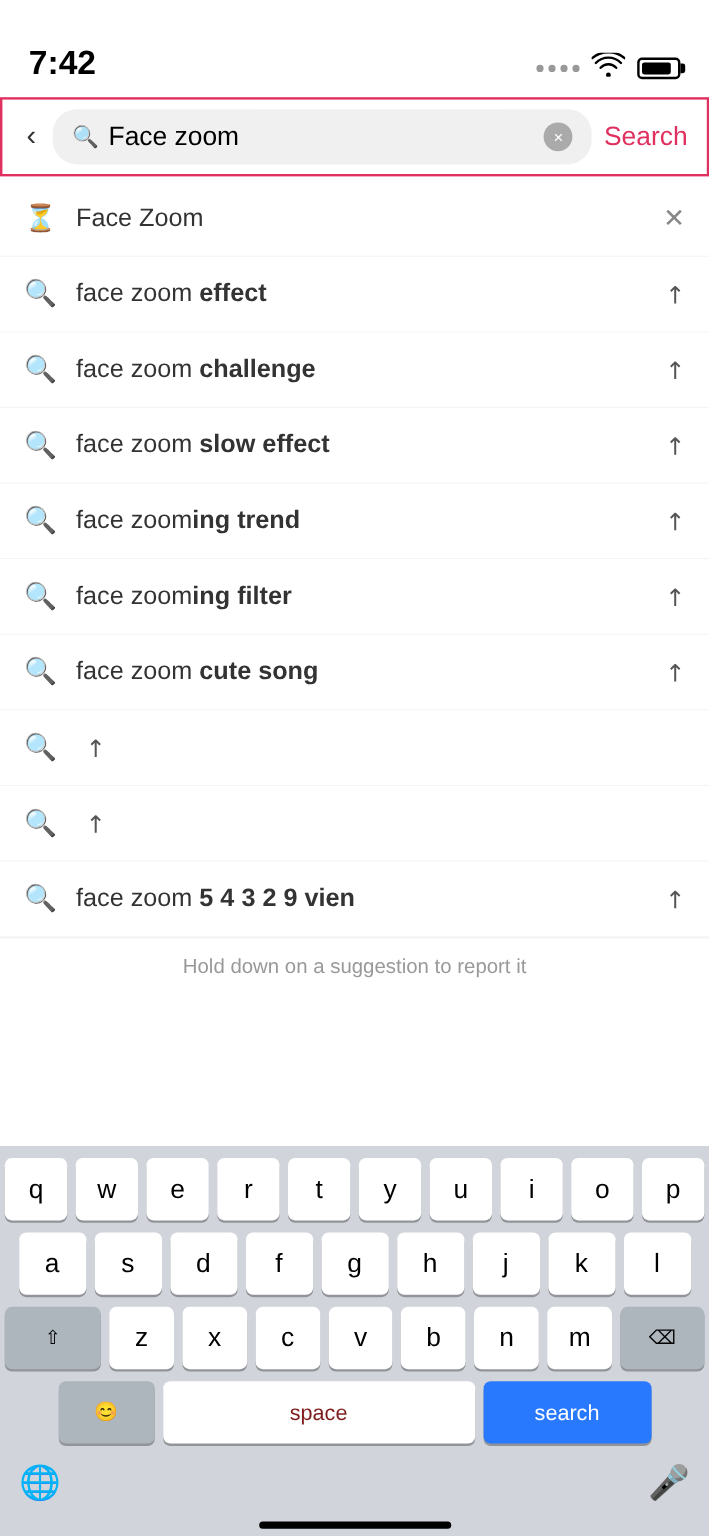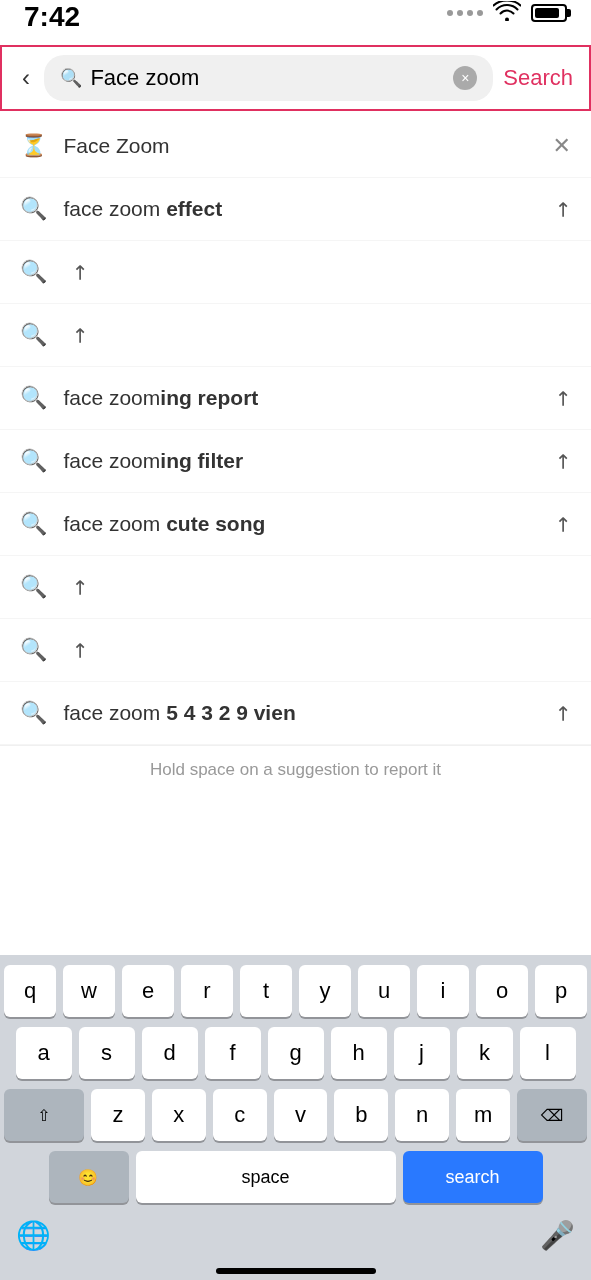--- a/index.html
+++ b/index.html
@@ -9,23 +9,24 @@
       min-height: 1280px;
       font-family: -apple-system, 'Helvetica Neue', sans-serif;
       background: #fff;
       overflow-x: hidden;
     }
 
     
     .status-bar {
       display: flex;
       justify-content: space-between;
-      align-items: flex-start;
+      align-items: flex-end;
       padding: 1px 24px 8px;
       background: #fff;
+      margin-top: 36px;
     }
     .status-time {
       font-size: 28px;
       font-weight: 600;
       color: #000;
     }
     .status-icons {
       display: flex;
       align-items: center;
       gap: 10px;
@@ -177,21 +178,21 @@
       min-width: 56px;
     }
     .kb-key.wide {
       flex: 0 0 auto;
       min-width: 80px;
     }
     .kb-key.space-key {
       flex: 1;
       max-width: 260px;
       font-size: 18px;
-      color: #000000;
+      color: #7f1d1d;
     }
     .kb-key.search-key {
       background: #2979ff;
       color: #fff;
       font-size: 18px;
       font-weight: 500;
       flex: 0 0 140px;
       max-width: 140px;
       border-radius: 6px;
     }
@@ -264,31 +265,33 @@
   </div>
 
   <div class="suggestion-item">
     <span class="suggestion-left-icon">🔍</span>
     <span class="suggestion-text">face zoom <b>effect</b></span>
     <span class="suggestion-right-icon">↗</span>
   </div>
 
   <div class="suggestion-item">
     <span class="suggestion-left-icon">🔍</span>
-    <span class="suggestion-right-icon">↗</span>
-  </div>
-
-  <div class="suggestion-item">
-    <span class="suggestion-left-icon">🔍</span>
-    <span class="suggestion-right-icon">↗</span>
-  </div>
-
-  <div class="suggestion-item">
-    <span class="suggestion-left-icon">🔍</span>
-    <span class="suggestion-text">face zoom<b>ing report</b></span>
+    <span class="suggestion-text">face zoom <b>challenge</b></span>
+    <span class="suggestion-right-icon">↗</span>
+  </div>
+
+  <div class="suggestion-item">
+    <span class="suggestion-left-icon">🔍</span>
+    <span class="suggestion-text">face zoom <b>slow effect</b></span>
+    <span class="suggestion-right-icon">↗</span>
+  </div>
+
+  <div class="suggestion-item">
+    <span class="suggestion-left-icon">🔍</span>
+    <span class="suggestion-text">face zoom<b>ing trend</b></span>
     <span class="suggestion-right-icon">↗</span>
   </div>
 
   <div class="suggestion-item">
     <span class="suggestion-left-icon">🔍</span>
     <span class="suggestion-text">face zoom<b>ing filter</b></span>
     <span class="suggestion-right-icon">↗</span>
   </div>
 
   <div class="suggestion-item">
@@ -306,21 +309,21 @@
     <span class="suggestion-left-icon">🔍</span>
     <span class="suggestion-right-icon">↗</span>
   </div>
 
   <div class="suggestion-item">
     <span class="suggestion-left-icon">🔍</span>
     <span class="suggestion-text">face zoom <b>5 4 3 2 9 vien</b></span>
     <span class="suggestion-right-icon">↗</span>
   </div>
 
-  <div class="hint-text">Hold space on a suggestion to report it</div>
+  <div class="hint-text">Hold down on a suggestion to report it</div>
 </div>
 
 <div class="keyboard">
 
   <div class="kb-row">
     <div class="kb-key">q</div>
     <div class="kb-key">w</div>
     <div class="kb-key">e</div>
     <div class="kb-key">r</div>
     <div class="kb-key">t</div>

